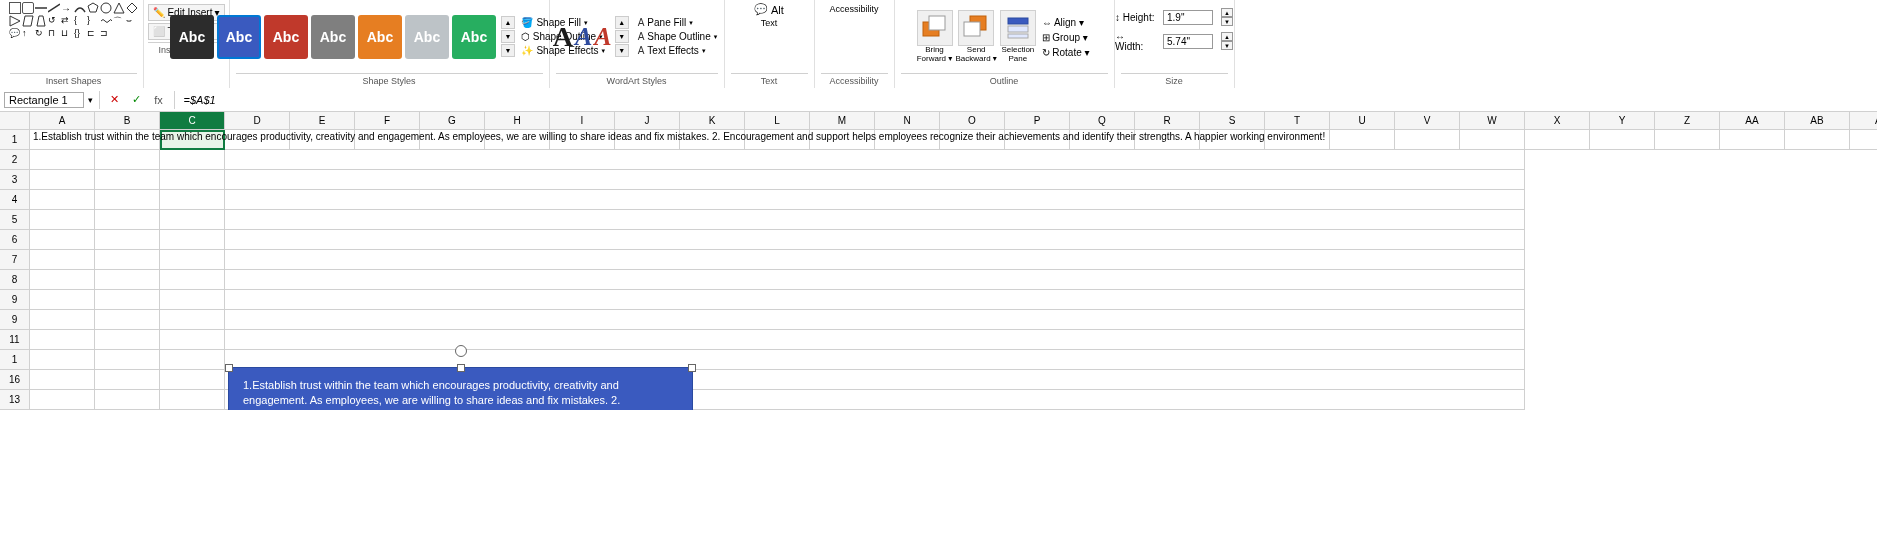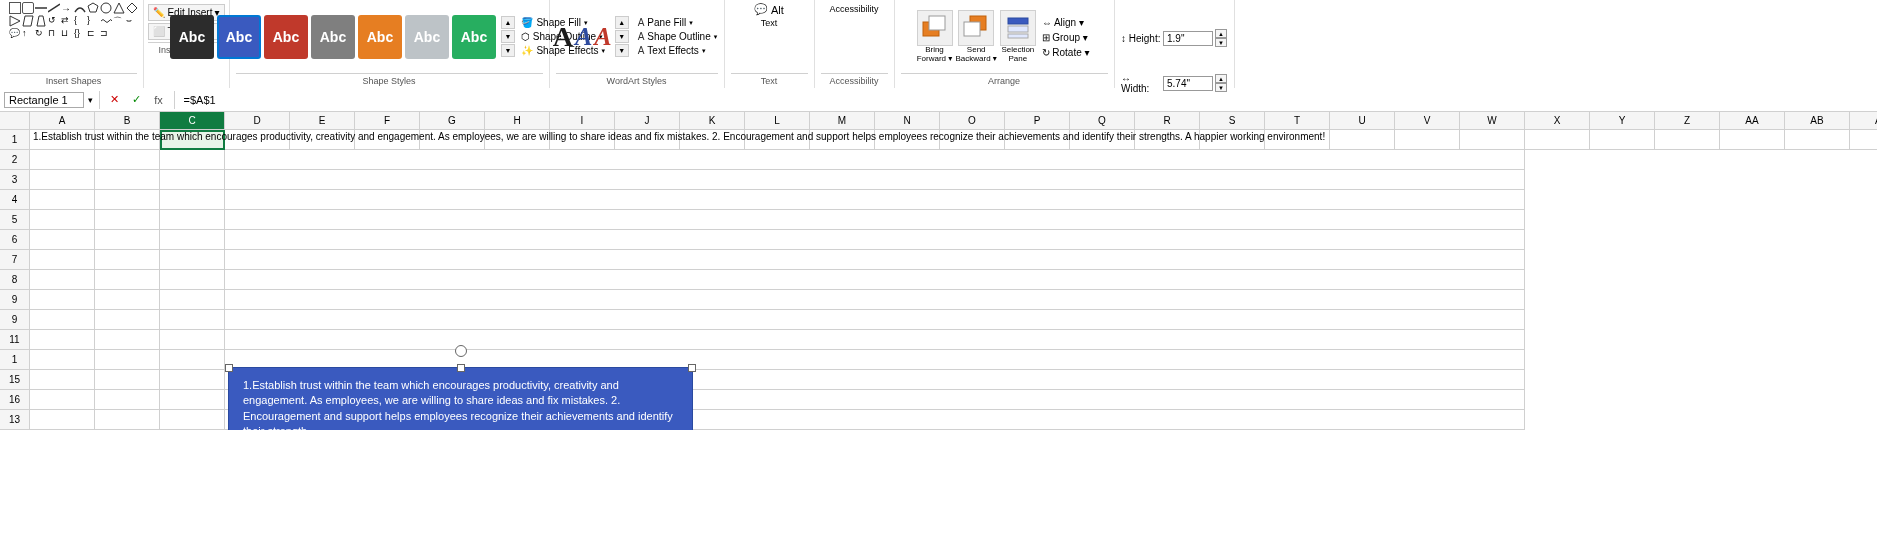--- a/index.html
+++ b/index.html
@@ -39,31 +39,31 @@
 
     
     .accessibility-section { width: 70px; }
 
     
     .arrange-section { width: 190px; }
     .arrange-small-btn { display: flex; align-items: center; gap: 2px; cursor: pointer; font-size: 10px; padding: 1px 2px; white-space: nowrap; }
 
     
     .size-section { width: 90px; }
-    .size-row { display: flex; align-items: center; gap: 2px; font-size: 10px; margin-top: 21px; }
+    .size-row { display: flex; align-items: center; gap: 8px; font-size: 10px; }
     .size-input { width: 50px; border: 1px solid #999; padding: 1px 3px; font-size: 10px; }
     .size-spinners { display: flex; flex-direction: column; }
     .size-spinner-btn { width: 12px; height: 9px; border: 1px solid #999; background: #f5f5f5; cursor: pointer; display: flex; align-items: center; justify-content: center; font-size: 6px; }
 
     
     .formula-bar { display: flex; align-items: center; height: 24px; border-bottom: 1px solid #d0d0d0; background: #fff; padding: 0 4px; gap: 4px; }
     .name-box { width: 80px; border: 1px solid #aaa; padding: 1px 4px; font-size: 11px; }
     .formula-separator { width: 1px; height: 18px; background: #d0d0d0; margin: 0 2px; }
     .formula-btn { width: 18px; height: 18px; display: flex; align-items: center; justify-content: center; cursor: pointer; font-size: 11px; color: #555; }
-    .formula-input { flex: 1; border: none; outline: none; font-size: 11px; padding: 1px 3px; }
+    .formula-input { flex: 1; border: none; outline: none; font-size: 11px; padding: 1px 3px; font-style: italic; }
 
     
     .spreadsheet { display: flex; flex-direction: column; overflow: hidden; }
     .col-headers { display: flex; height: 18px; background: #f5f5f5; border-bottom: 1px solid #d0d0d0; }
     .row-col { width: 30px; min-width: 30px; border-right: 1px solid #d0d0d0; background: #f5f5f5; }
     .col-header { min-width: 65px; border-right: 1px solid #d0d0d0; text-align: center; font-size: 10px; display: flex; align-items: center; justify-content: center; background: #f5f5f5; cursor: pointer; }
     .col-header.selected { background: #107c41; color: white; }
 
     .sheet-rows { display: flex; flex-direction: column; }
     .sheet-row { display: flex; height: 20px; }
@@ -296,21 +296,21 @@
           <div class="arrange-small-btn">
             <span>⊞</span>
             <span>Group ▾</span>
           </div>
           <div class="arrange-small-btn">
             <span>↻</span>
             <span>Rotate ▾</span>
           </div>
         </div>
       </div>
-      <div class="ribbon-section-label">Arrange</div>
+      <div class="ribbon-section-label">Outline</div>
     </div>
 
     <div class="ribbon-section size-section" style="width:120px;">
       <div class="ribbon-content" style="flex-direction:column; gap:4px; padding-top:6px;">
         <div class="size-row">
           <span style="width:40px;">↕ Height:</span>
           <input type="text" class="size-input" value="1.9&quot;" style="">
           <div class="size-spinners">
             <div class="size-spinner-btn">▲</div>
             <div class="size-spinner-btn">▼</div>
@@ -485,27 +485,20 @@
         <div class="sheet-cell" style="min-width:1300px;"></div>
       </div>
     <div class="sheet-row">
         <div class="row-header">1</div>
         <div class="sheet-cell" style="min-width:65px;"></div>
         <div class="sheet-cell" style="min-width:65px;"></div>
         <div class="sheet-cell" style="min-width:65px;"></div>
         <div class="sheet-cell" style="min-width:1300px;"></div>
       </div>
     <div class="sheet-row">
-        <div class="row-header">15</div>
-        <div class="sheet-cell" style="min-width:65px;"></div>
-        <div class="sheet-cell" style="min-width:65px;"></div>
-        <div class="sheet-cell" style="min-width:65px;"></div>
-        <div class="sheet-cell" style="min-width:1300px;"></div>
-      </div>
-    <div class="sheet-row">
         <div class="row-header">16</div>
         <div class="sheet-cell" style="min-width:65px;"></div>
         <div class="sheet-cell" style="min-width:65px;"></div>
         <div class="sheet-cell" style="min-width:65px;"></div>
         <div class="sheet-cell" style="min-width:1300px;"></div>
       </div>
     <div class="sheet-row">
         <div class="row-header">13</div>
         <div class="sheet-cell" style="min-width:65px;"></div>
         <div class="sheet-cell" style="min-width:65px;"></div>

